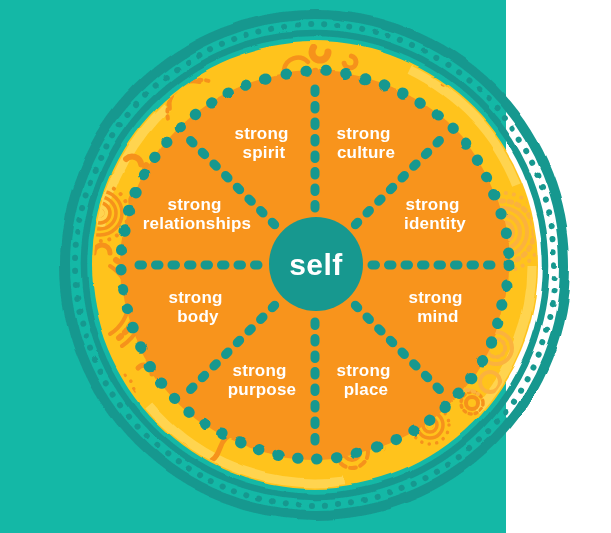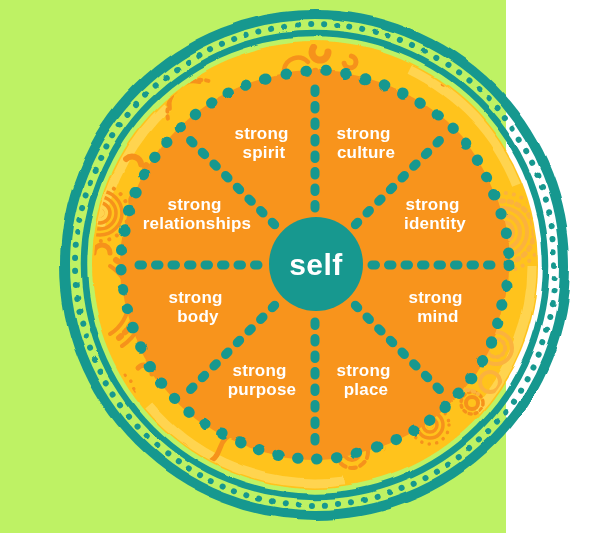--- a/index.html
+++ b/index.html
@@ -7,21 +7,21 @@
     padding: 0;
     background: #ffffff;
     width: 611px;
     height: 533px;
     overflow: hidden;
   }
   .stage {
     position: relative;
     width: 506px;
     height: 533px;
-    background: #bef264;
+    background: #14b8a6;
   }
   svg {
     display: block;
   }
   .label-text {
     font-family: "Liberation Sans", sans-serif;
     font-weight: bold;
     font-size: 17px;
     letter-spacing: 0.2px;
   }

